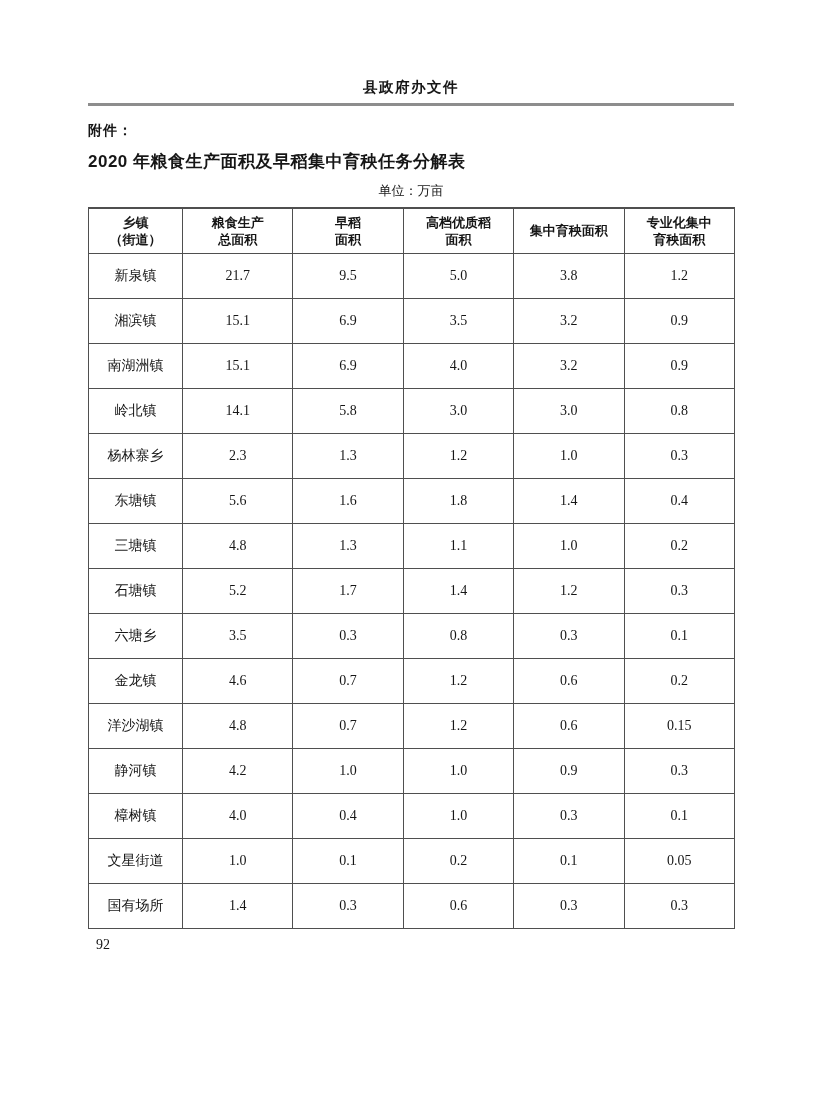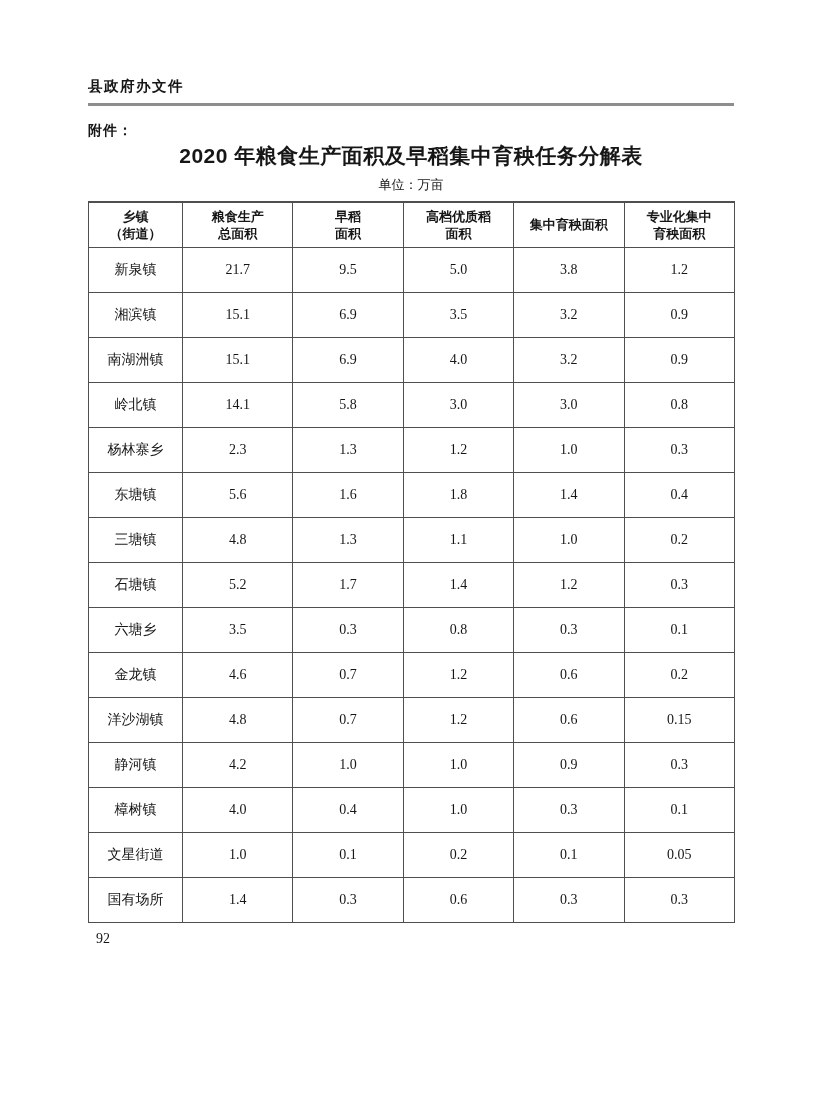--- a/index.html
+++ b/index.html
@@ -7,35 +7,36 @@
   body {
     width: 816px; height: 1099px;
     background: #ffffff;
     color: #161616;
     font-family: "Liberation Serif", serif;
     overflow: hidden;
   }
   .page { padding: 78px 82px 0 88px; }
 
   .doc-label {
-    font-family: Liberation Mono, monospace;
+    font-family: Liberation Sans, sans-serif;
     font-weight: bold; font-size: 14.5px; line-height: 19px;
     letter-spacing: 1.5px;
+    text-align: center;
   }
   .rule { height: 2.5px; background: #8d8d8d; margin-top: 6px; }
 
   .attachment {
     font-family: "Liberation Sans", sans-serif;
     font-weight: bold; font-size: 14px; line-height: 19px;
     letter-spacing: 1px; margin-top: 15px;
   }
   .title {
     font-family: "Liberation Sans", sans-serif;
-    font-weight: bold; font-size: 21px; line-height: 22px;
-    text-align: center; letter-spacing: 0.5px; margin-top: 5px;
+    font-weight: bold; font-size: 17px; line-height: 22px;
+    text-align: left; letter-spacing: 0.5px; margin-top: 11px;
   }
   .unit {
     font-size: 13px; line-height: 17px;
     text-align: center; margin-top: 9px;
   }
 
   table.task-table {
     margin-top: 8px;
     width: 646px;
     border-collapse: collapse;

